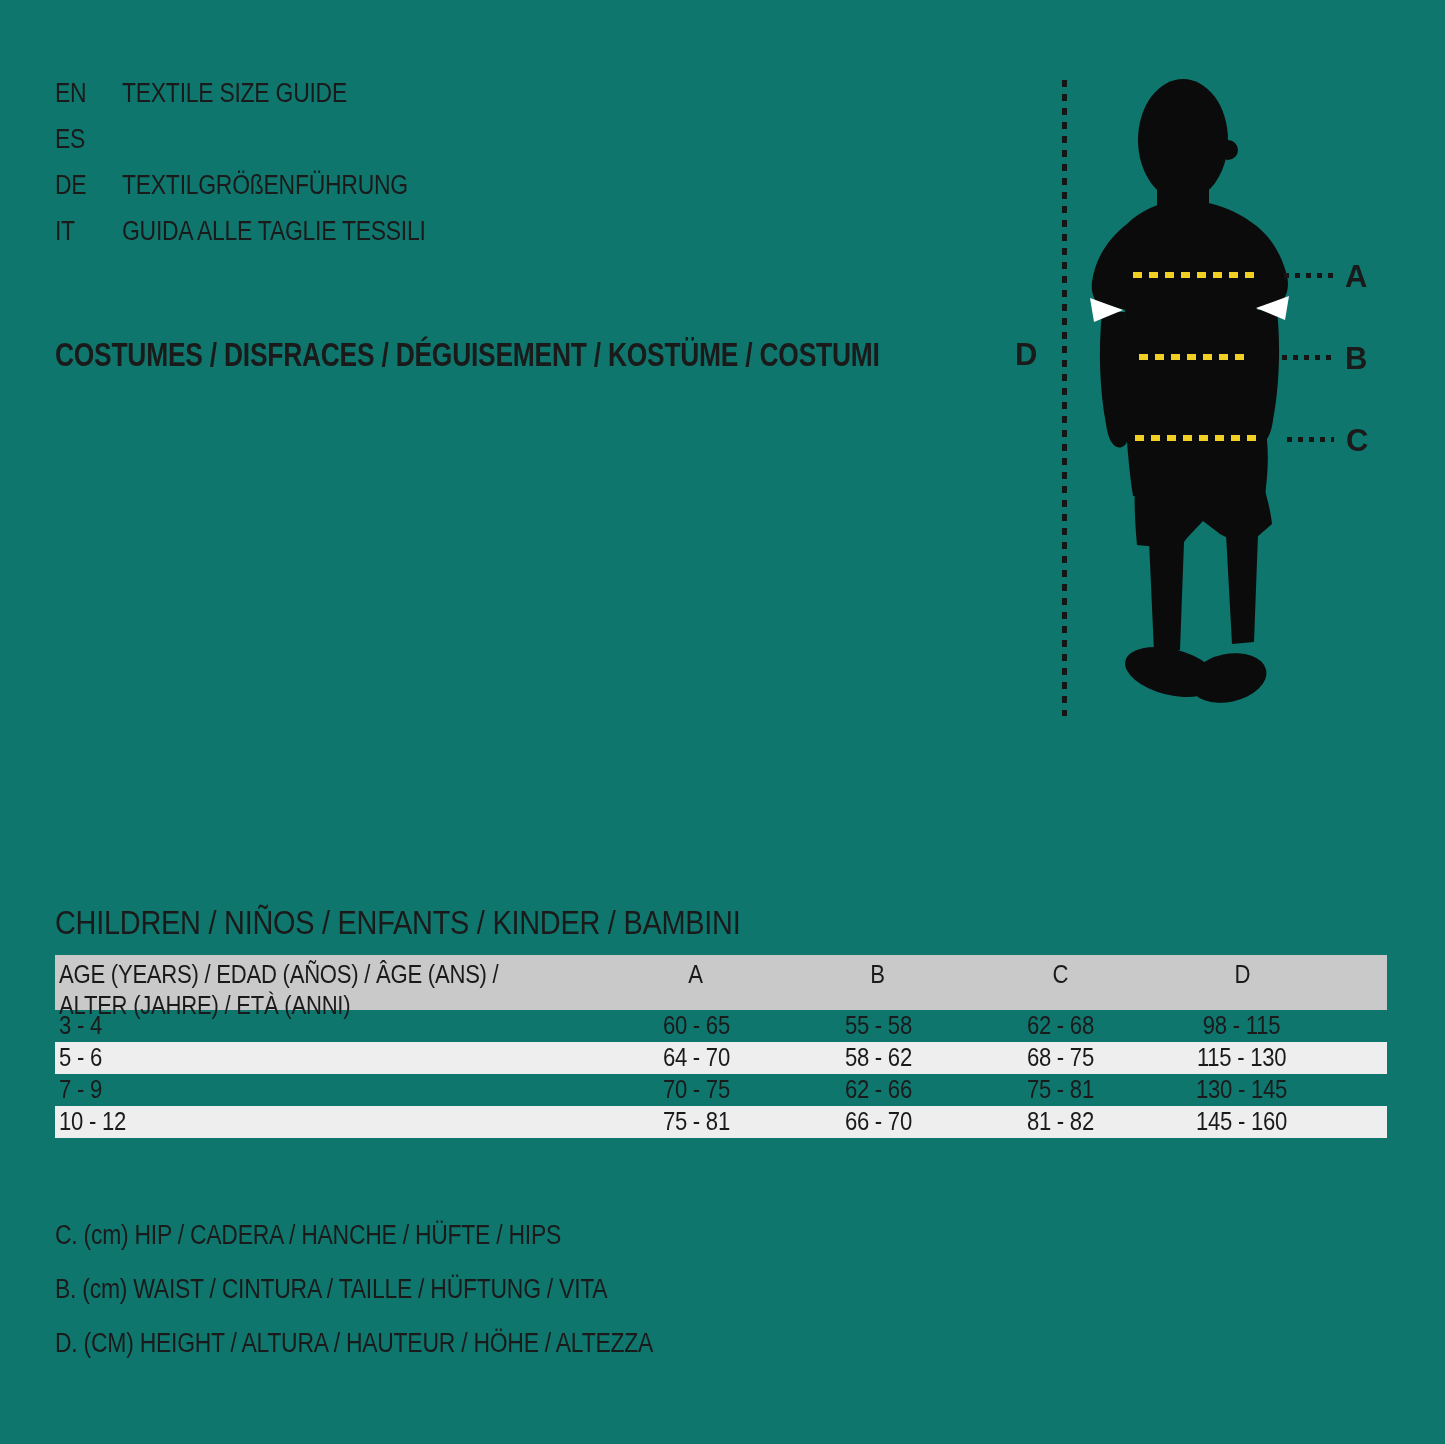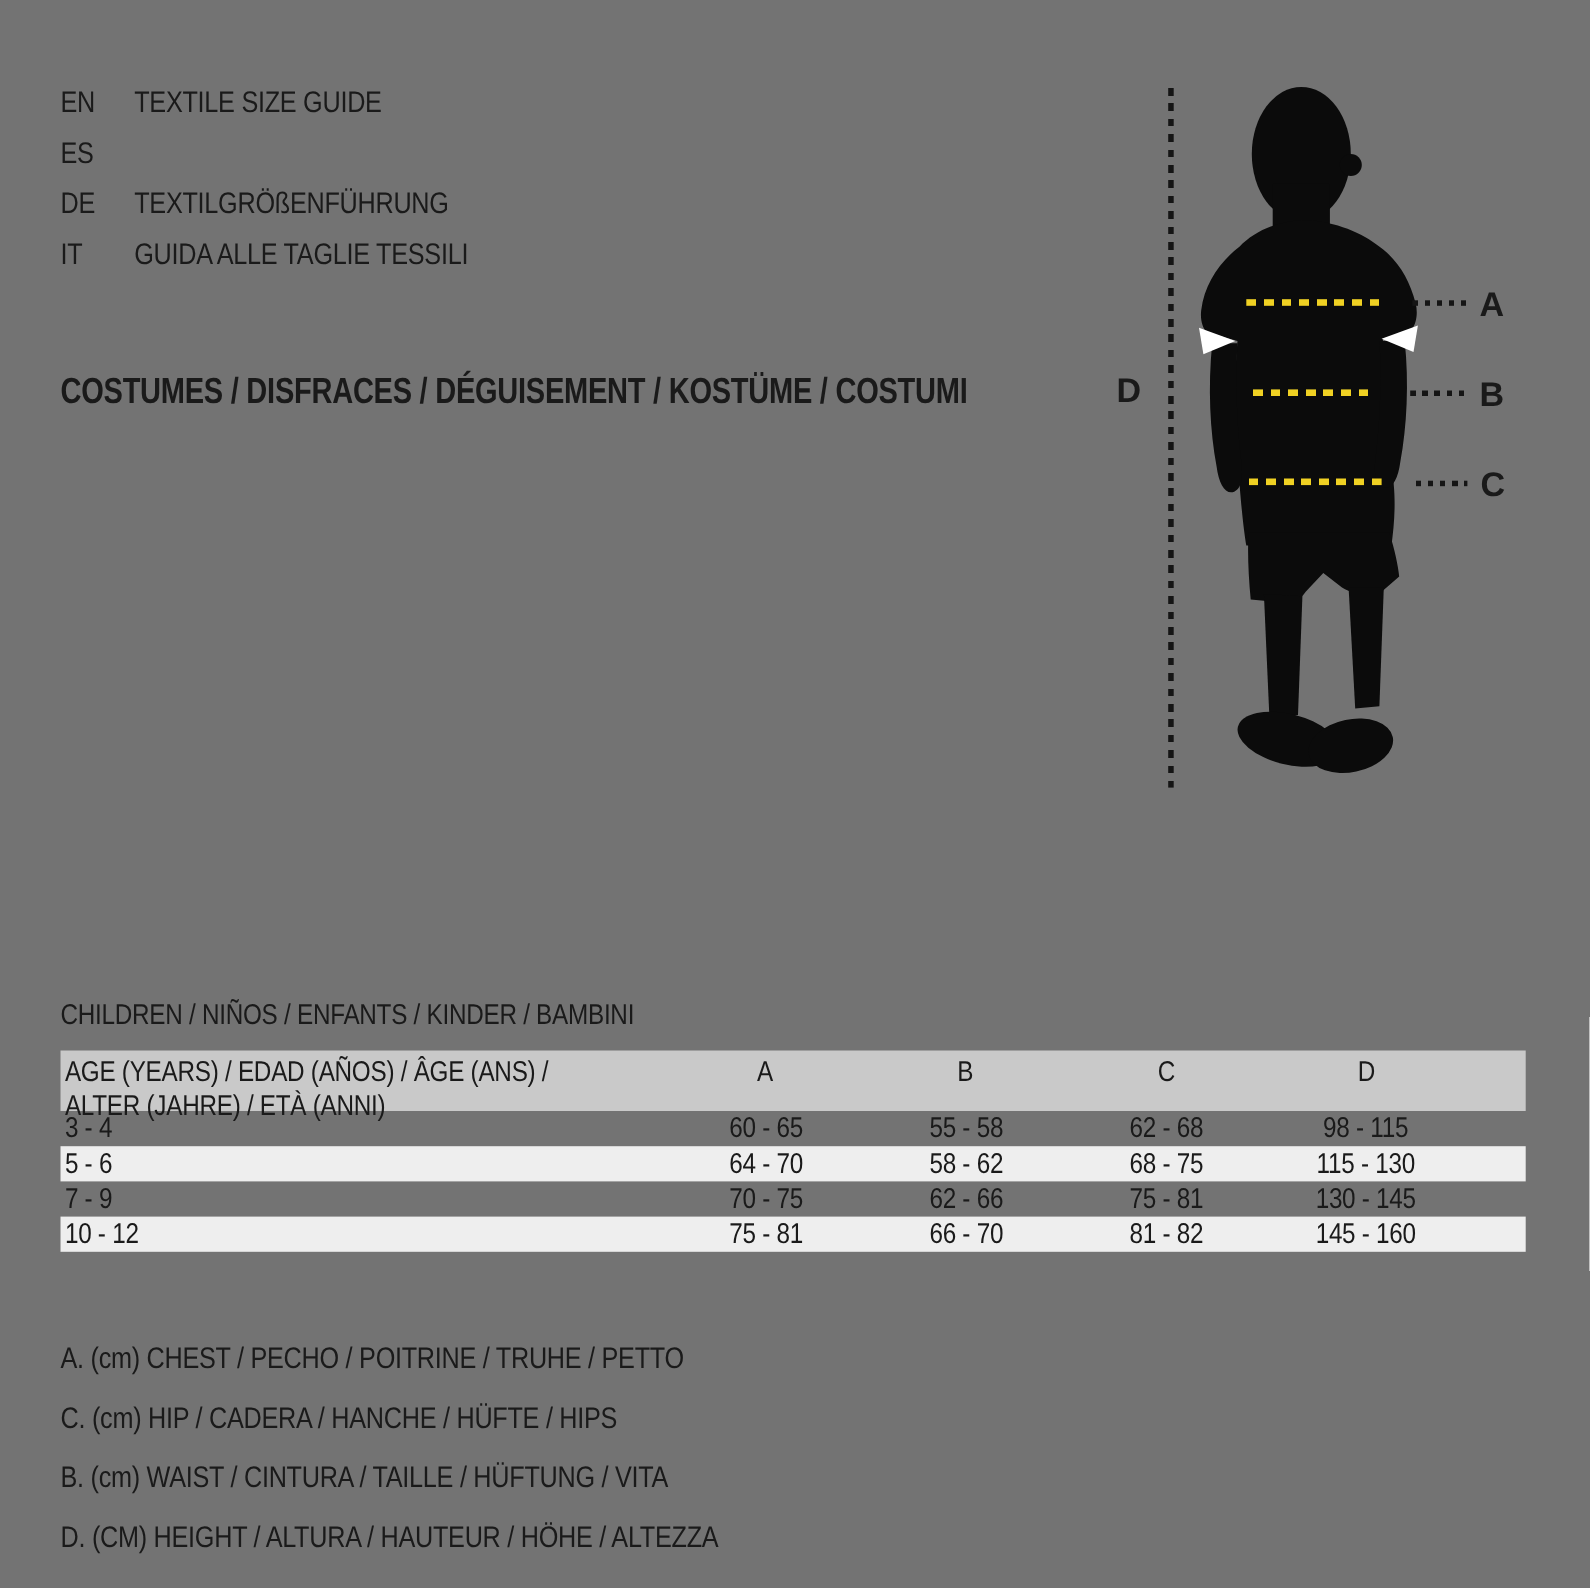--- a/index.html
+++ b/index.html
@@ -1,17 +1,17 @@
 <!DOCTYPE html>
 <html style="--accent: #f0d123; --sil: #0b0b0b; --head-bg: #c9c9c9; --alt-bg: #eeeeee;"><head>
 <meta charset="utf-8">
 <style>
   html,body{margin:0;padding:0;background:#ffffff;}
   body{font-family:"Liberation Sans","DejaVu Sans",sans-serif;color:#1a1a1a;}
-  .page{position:relative;width:1445px;height:1444px;background:#737373;overflow:hidden;}
+  .page{position:relative;width:1445px;height:1444px;background:#0f766e;overflow:hidden;}
 
   
   .cx{display:inline-block;transform:scaleX(0.85);transform-origin:0 50%;white-space:nowrap;letter-spacing:-0.3px;}
   .cxc{display:inline-block;transform:scaleX(0.85);transform-origin:50% 50%;white-space:nowrap;letter-spacing:-0.3px;}
 
   
   .langs{position:absolute;left:55px;top:70px;font-size:27px;line-height:46px;}
   .lang-row{display:flex;}
   .lang-code{width:67px;flex:0 0 67px;}
 
@@ -23,21 +23,21 @@
   .sil{fill:var(--sil,#0b0b0b);}
   .vdash{position:absolute;left:1062px;top:80px;width:5px;height:636px;
          background:repeating-linear-gradient(to bottom,#151515 0 7px,transparent 7px 14px);}
   .ydash{position:absolute;height:6px;
          background:repeating-linear-gradient(90deg,var(--accent,#f0d123) 0 9px,transparent 9px 16px);}
   .bdots{position:absolute;height:5px;
          background:repeating-linear-gradient(90deg,#151515 0 5px,transparent 5px 11px);}
   .mlabel{position:absolute;font-size:31px;font-weight:700;line-height:38px;}
 
   
-  .section-title{position:absolute;left:55px;top:906px;font-size:26px;line-height:32px;}
+  .section-title{position:absolute;left:55px;top:906px;font-size:34px;line-height:32px;}
   .size-table{position:absolute;left:55px;top:955px;width:1332px;font-size:26px;}
   .t-head{display:flex;background:var(--head-bg,#c9c9c9);height:55px;box-sizing:border-box;padding:4px 0 0 4px;}
   .t-agecol{flex:1 1 auto;line-height:31px;}
   .t-col{flex:0 0 182px;text-align:center;line-height:31px;}
   .t-sp{flex:0 0 54px;}
   .t-row{display:flex;height:32px;line-height:33px;box-sizing:border-box;padding-left:4px;}
   .t-row.alt{background:var(--alt-bg,#eeeeee);}
 
   
   .legend{position:absolute;left:55px;top:1208px;font-size:27px;line-height:54px;}
@@ -175,19 +175,18 @@
       <div class="t-agecol"><span class="cx">10 - 12</span></div>
       <div class="t-col"><span class="cxc">75 - 81</span></div>
       <div class="t-col"><span class="cxc">66 - 70</span></div>
       <div class="t-col"><span class="cxc">81 - 82</span></div>
       <div class="t-col"><span class="cxc">145 - 160</span></div>
       <div class="t-sp"></div>
     </div>
   </div>
 
   <div class="legend">
-    <div><span class="cx">A. (cm) CHEST / PECHO / POITRINE / TRUHE / PETTO</span></div>
     <div><span class="cx">C. (cm) HIP / CADERA / HANCHE / HÜFTE / HIPS</span></div>
     <div><span class="cx">B. (cm) WAIST / CINTURA / TAILLE / HÜFTUNG / VITA</span></div>
     <div><span class="cx">D. (CM) HEIGHT / ALTURA / HAUTEUR / HÖHE / ALTEZZA</span></div>
   </div>
 
 </div>
 
 </body></html>

